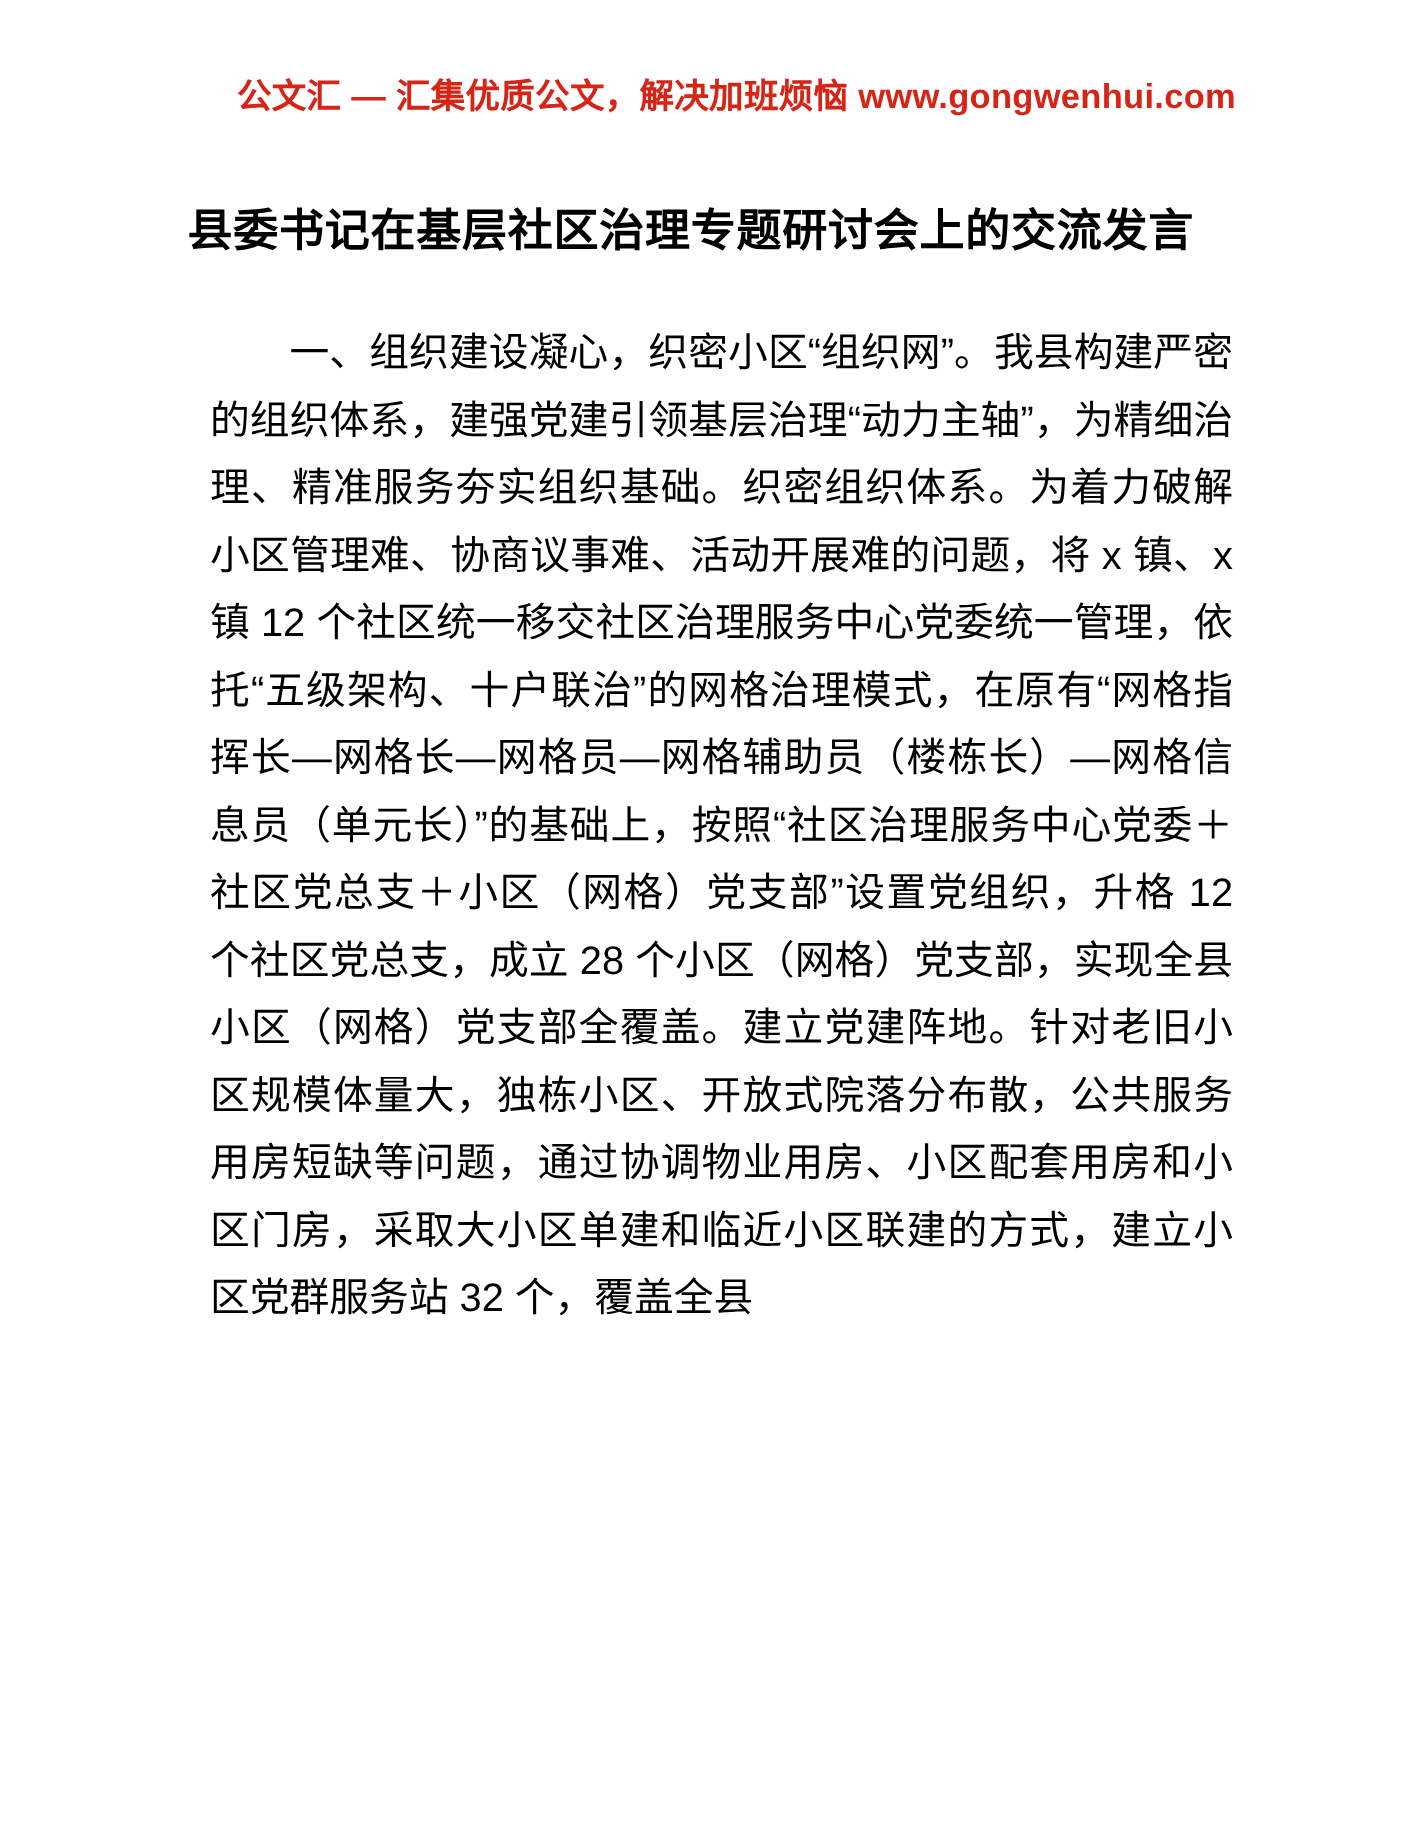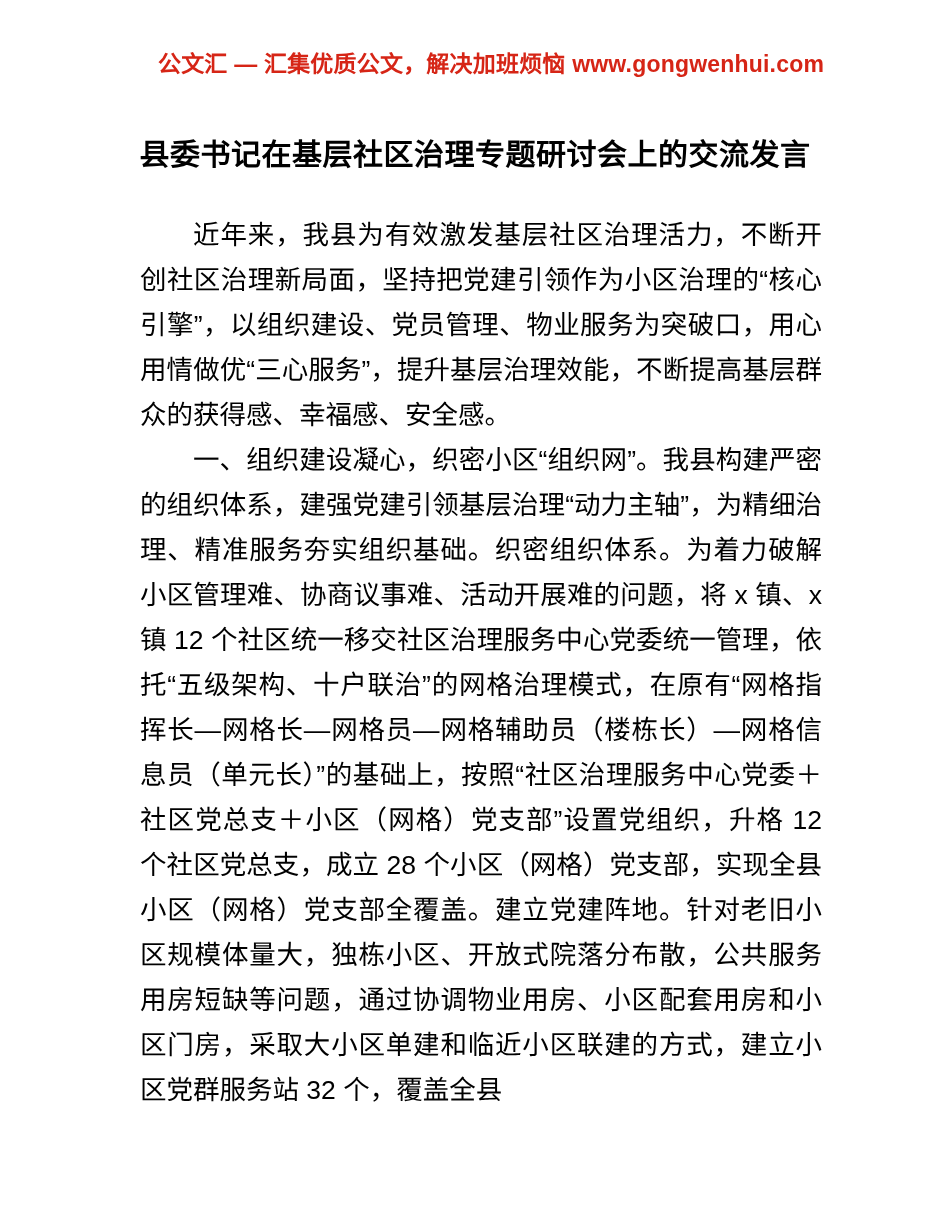--- a/index.html
+++ b/index.html
@@ -35,21 +35,20 @@
   }
   .site-header .hdr-cn { font-size: 23px; }
   .site-header .hdr-url { font-size: 23px; }
 
   
   .doc-title {
     position: absolute;
     top: 112px;
     left: 125px;
     width: 700px;
-    text-align: center;
     font-size: 30px;
     font-weight: 700;
     line-height: 45px;
     color: #000000;
     letter-spacing: 0.5px;
   }
 
   
   .doc-body {
     position: absolute;
@@ -75,17 +74,16 @@
 
 <div class="page" style="background: rgb(255, 255, 255); color: rgb(0, 0, 0);">
 
   <div class="site-header" style="color: rgb(214, 37, 22);">
     <span class="hdr-cn">公文汇 — 汇集优质公文，解决加班烦恼</span><span>&nbsp;</span><span class="hdr-url">www.gongwenhui.com</span>
   </div>
 
   <h1 class="doc-title">县委书记在基层社区治理专题研讨会上的交流发言</h1>
 
   <div class="doc-body">
-    <p class="para">近年来，我县为有效激发基层社区治理活力，不断开创社区治理新局面，坚持把党建引领作为小区治理的“核心引擎”，以组织建设、党员管理、物业服务为突破口，用心用情做优“三心服务”，提升基层治理效能，不断提高基层群众的获得感、幸福感、安全感。</p>
     <p class="para">一、组织建设凝心，织密小区“组织网”。我县构建严密的组织体系，建强党建引领基层治理“动力主轴”，为精细治理、精准服务夯实组织基础。织密组织体系。为着力破解小区管理难、协商议事难、活动开展难的问题，将 x 镇、x 镇 12 个社区统一移交社区治理服务中心党委统一管理，依托“五级架构、十户联治”的网格治理模式，在原有“网格指挥长—网格长—网格员—网格辅助员（楼栋长）—网格信息员（单元长）”的基础上，按照“社区治理服务中心党委＋社区党总支＋小区（网格）党支部”设置党组织，升格 12 个社区党总支，成立 28 个小区（网格）党支部，实现全县小区（网格）党支部全覆盖。建立党建阵地。针对老旧小区规模体量大，独栋小区、开放式院落分布散，公共服务用房短缺等问题，通过协调物业用房、小区配套用房和小区门房，采取大小区单建和临近小区联建的方式，建立小区党群服务站 32 个，覆盖全县</p>
   </div>
 
 </div>
 
 </body></html>

